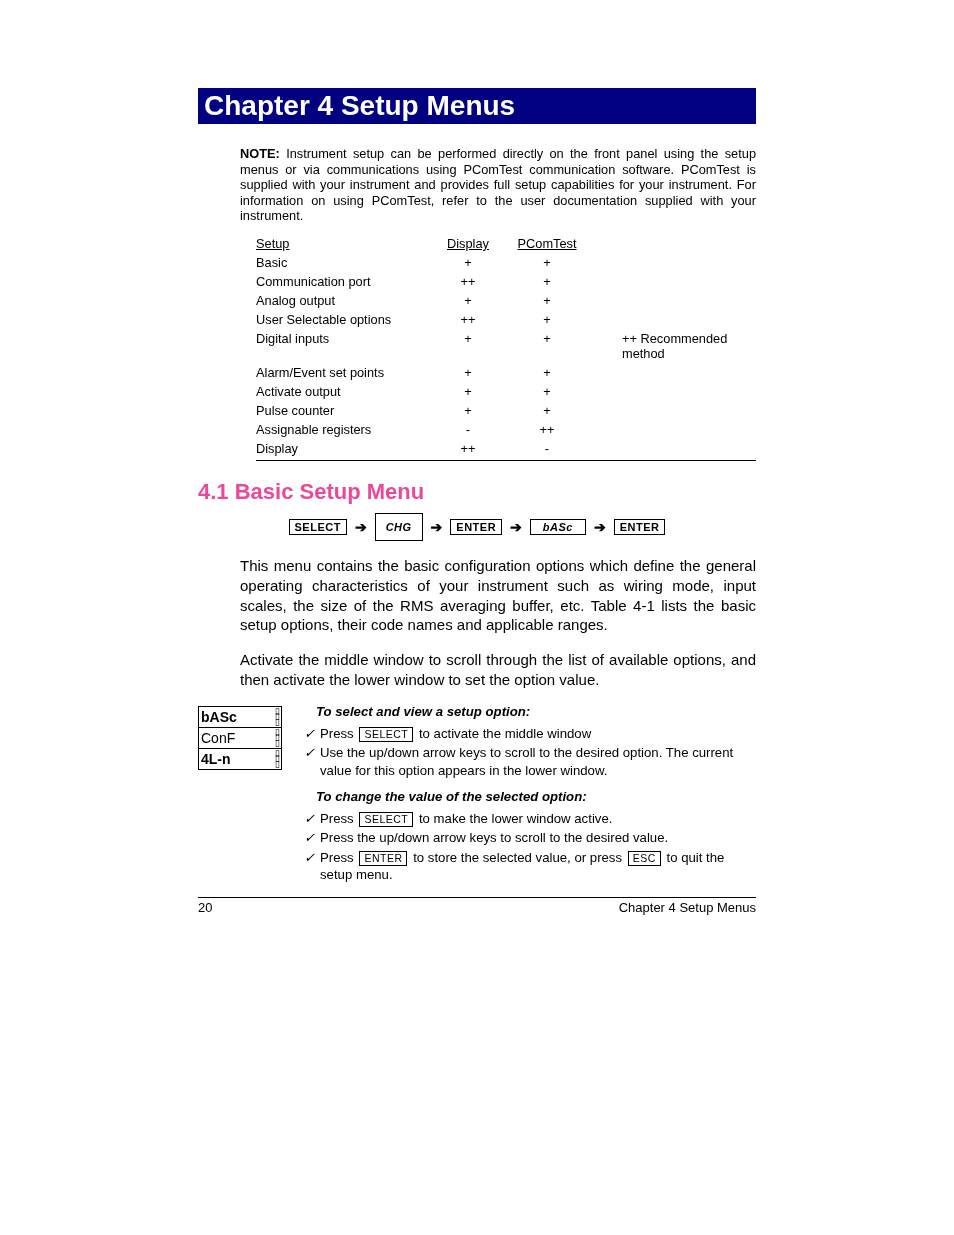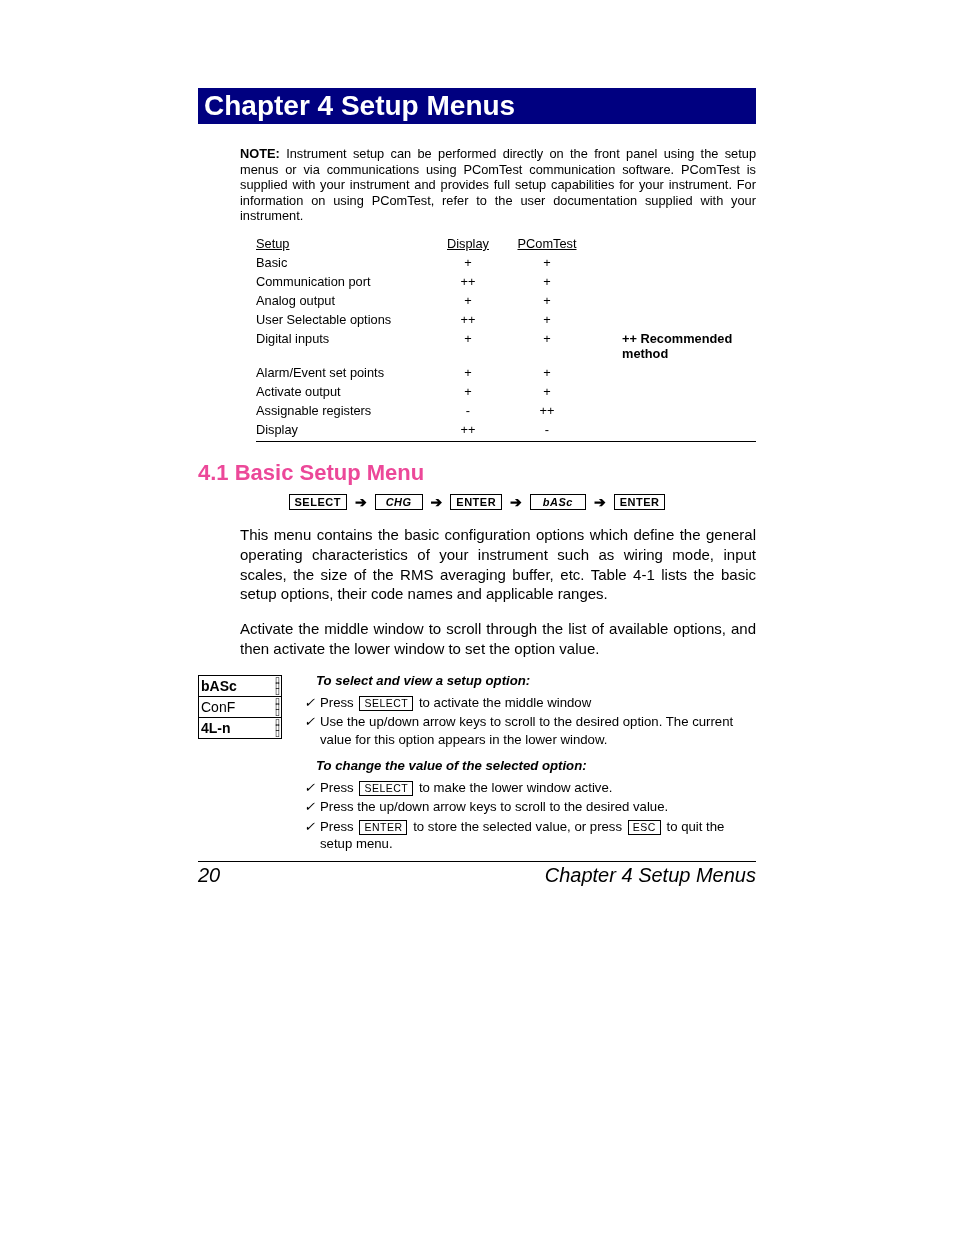--- a/index.html
+++ b/index.html
@@ -46,21 +46,21 @@
   }
   .setup-table th {
     font-weight: normal;
     text-decoration: underline;
     border-bottom: none;
     margin-top: 40px;
   }
   .setup-table td.col-setup { width: 178px; }
   .setup-table td.col-disp  { width: 68px; text-align: center; }
   .setup-table td.col-pcom  { width: 90px; text-align: center; }
-  .setup-table td.col-note  { width: auto; padding-left: 30px; font-weight: bold; }
+  .setup-table td.col-note  { width: auto; padding-left: 30px; }
   .setup-table thead th.col-disp { text-align: center; }
   .setup-table thead th.col-pcom { text-align: center; }
   .setup-table tr.last-row td { border-bottom: 1px solid #000; padding-bottom: 4px; }
   .section-heading {
     color: #ec4899;
     font-size: 22px;
     font-weight: bold;
     margin: 18px 0 8px 0;
   }
   .nav-seq {
@@ -71,21 +71,21 @@
     font-size: 12px;
     margin: 6px 0 14px 0;
   }
   .nav-box {
     border: 1px solid #000;
     padding: 1px 5px;
     font-size: 11px;
     font-weight: bold;
     letter-spacing: .5px;
   }
-  .nav-box.wide { padding: 1px 10px; font-style: italic; }
+  .nav-box.wide { padding: 7px 10px; font-style: italic; }
   .nav-box.wider { padding: 1px 12px; font-style: italic; }
   .nav-arrow { font-weight: bold; font-size: 14px; }
   .body-para {
     margin-left: 42px;
     font-size: 15px;
     line-height: 1.32;
     text-align: justify;
     margin-bottom: 12px;
   }
   .instr-block {
@@ -143,27 +143,26 @@
     font-size: 10.5px;
     letter-spacing: .5px;
     margin: 0 2px;
     display: inline-block;
     vertical-align: baseline;
   }
   .footer {
     position: absolute;
     left: 198px;
     right: 198px;
-    bottom: 348px;
+    bottom: 320px;
     border-top: 1px solid #000;
     padding-top: 2px;
     display: flex;
     justify-content: space-between;
-    font-style: italic;
-    font-size: 20px;
+    font-size: 13px;
   }
 </style>
 </head>
 <body>
 
 <div class="page">
 
   <div class="chapter-banner">Chapter 4  Setup Menus</div>
 
   <p class="note-para">
@@ -212,20 +211,26 @@
           <td class="col-note">++ Recommended method</td>
         </tr>
         <tr>
           <td class="col-setup">Alarm/Event set points</td>
           <td class="col-disp">+</td>
           <td class="col-pcom">+</td>
           <td class="col-note"></td>
         </tr>
         <tr>
           <td class="col-setup">Activate output</td>
+          <td class="col-disp">+</td>
+          <td class="col-pcom">+</td>
+          <td class="col-note"></td>
+        </tr>
+        <tr>
+          <td class="col-setup">Pulse counter</td>
           <td class="col-disp">+</td>
           <td class="col-pcom">+</td>
           <td class="col-note"></td>
         </tr>
         <tr>
           <td class="col-setup">Assignable registers</td>
           <td class="col-disp">-</td>
           <td class="col-pcom">++</td>
           <td class="col-note"></td>
         </tr>

